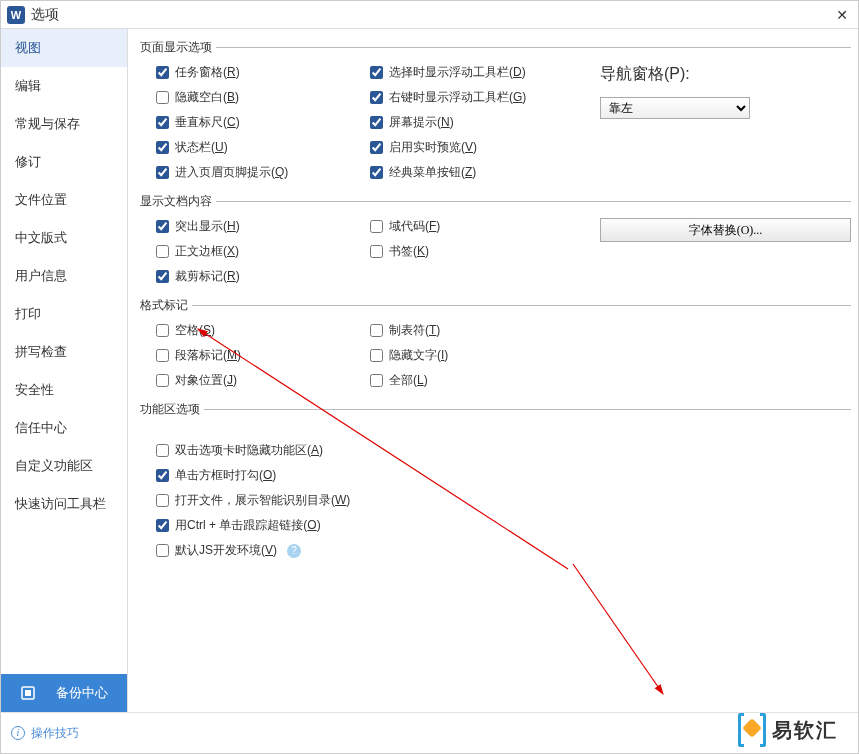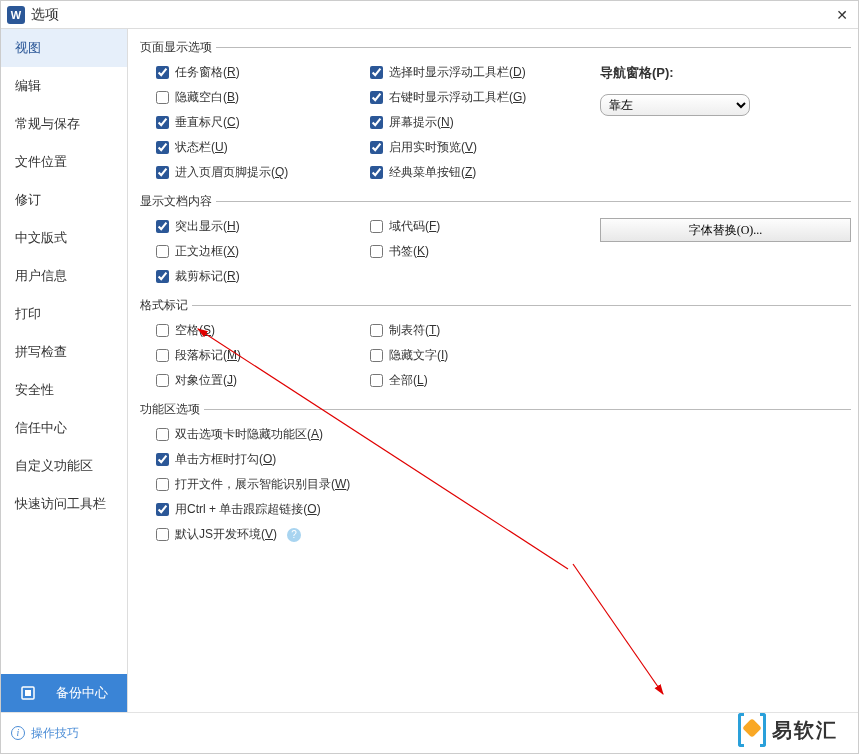--- a/index.html
+++ b/index.html
@@ -20,21 +20,21 @@
 fieldset { border: 1px solid #bbb; border-left: none; border-right: none; border-bottom: none; margin-bottom: 6px; padding: 8px 0 6px 0; position: relative; }
 fieldset legend { font-size: 12px; padding: 0 4px 0 0; background: #fff; }
 .row { display: flex; align-items: flex-start; }
 .col { display: flex; flex-direction: column; gap: 8px; }
 .col1 { width: 230px; }
 .col2 { width: 230px; }
 .col3 { flex: 1; }
 label.cb { display: flex; align-items: center; gap: 6px; font-size: 12px; cursor: pointer; }
 input[type=checkbox] { width: 13px; height: 13px; cursor: pointer; accent-color: #2b5797; }
 u { text-decoration: underline; }
-.lbl { font-size: 13px; margin-bottom: 4px; display: block; font-weight: bold; }
+.lbl { font-size: 16px; margin-bottom: 4px; display: block; }
 select.drop { height: 22px; border: 1px solid #aaa; background: linear-gradient(#fff,#eee); font-size: 12px; padding: 0 4px; cursor: pointer; }
 button.btn { height: 24px; border: 1px solid #aaa; background: linear-gradient(#fdfdfd,#e8e8e8); font-size: 12px; padding: 0 10px; cursor: pointer; font-family: Liberation Serif, serif; }
 .help-icon { width: 14px; height: 14px; border-radius: 50%; background: #a8d4f0; color: #fff; display: inline-flex; align-items: center; justify-content: center; font-size: 10px; margin-left: 4px; }
 .footer { height: 41px; border-top: 1px solid #e3e3e3; display: flex; align-items: center; padding: 0 10px; gap: 6px; color: #4a8cd6; font-size: 12px; cursor: pointer; }
 .footer .info-icon { width: 14px; height: 14px; border: 1.5px solid #4a8cd6; border-radius: 50%; position: relative; }
 .footer .info-icon::after { content: "i"; position: absolute; left: 50%; top: 50%; transform: translate(-50%,-55%); font-size: 10px; font-style: italic; font-family: serif; }
 .watermark { position: absolute; right: 20px; bottom: 6px; display: flex; align-items: center; gap: 6px; color: #333; font-weight: bold; font-size: 20px; letter-spacing: 2px; }
 .wm-icon { width: 28px; height: 34px; position: relative; }
 .wm-icon .bracket { position: absolute; top: 0; width: 6px; height: 34px; border: 3px solid #2aa0da; }
 .wm-icon .bl { left: 0; border-right: none; border-radius: 3px 0 0 3px; }
@@ -51,22 +51,22 @@
     <div class="title">选项</div>
     <div class="close">✕</div>
   </div>
 
   <div class="body">
     <div class="sidebar">
       <div id="sidebar-items">
           <div class="item active">视图</div>
           <div class="item">编辑</div>
           <div class="item">常规与保存</div>
+          <div class="item">修订</div>
           <div class="item">文件位置</div>
-          <div class="item">修订</div>
           <div class="item">中文版式</div>
           <div class="item">用户信息</div>
           <div class="item">打印</div>
           <div class="item">拼写检查</div>
           <div class="item">安全性</div>
           <div class="item">信任中心</div>
           <div class="item">自定义功能区</div>
           <div class="item">快速访问工具栏</div>
         </div>
       <div class="spacer"></div>
@@ -125,21 +125,21 @@
                 <input type="checkbox" checked="" style="">
                 <span>启用实时预览(<u>V</u>)</span>
               </label>
               <label class="cb">
                 <input type="checkbox" checked="" style="">
                 <span>经典菜单按钮(<u>Z</u>)</span>
               </label>
             </div>
           <div class="col col3">
             <span class="lbl">导航窗格(P):</span>
-            <select class="drop" style="width:150px;border-radius:8px;">
+            <select class="drop" style="width:150px;">
               <option>靠左</option>
             </select>
           </div>
         </div>
       </fieldset>
 
       <fieldset>
         <legend>显示文档内容</legend>
         <div class="row">
           <div class="col col1" id="dc-col1" style="padding-left:16px;">
@@ -201,21 +201,21 @@
               <label class="cb">
                 <input type="checkbox" style="">
                 <span>全部(<u>L</u>)</span>
               </label>
             </div>
         </div>
       </fieldset>
 
       <fieldset>
         <legend>功能区选项</legend>
-        <div class="col" id="fo-col" style="padding-left:16px;">
+        <div class="col" id="fo-col" style="padding-left:16px;margin-top:16px;">
             <label class="cb">
               <input type="checkbox" style="">
               <span>双击选项卡时隐藏功能区(<u>A</u>)</span>
             </label>
             <label class="cb">
               <input type="checkbox" checked="" style="">
               <span>单击方框时打勾(<u>O</u>)</span>
             </label>
             <label class="cb">
               <input type="checkbox" style="">

